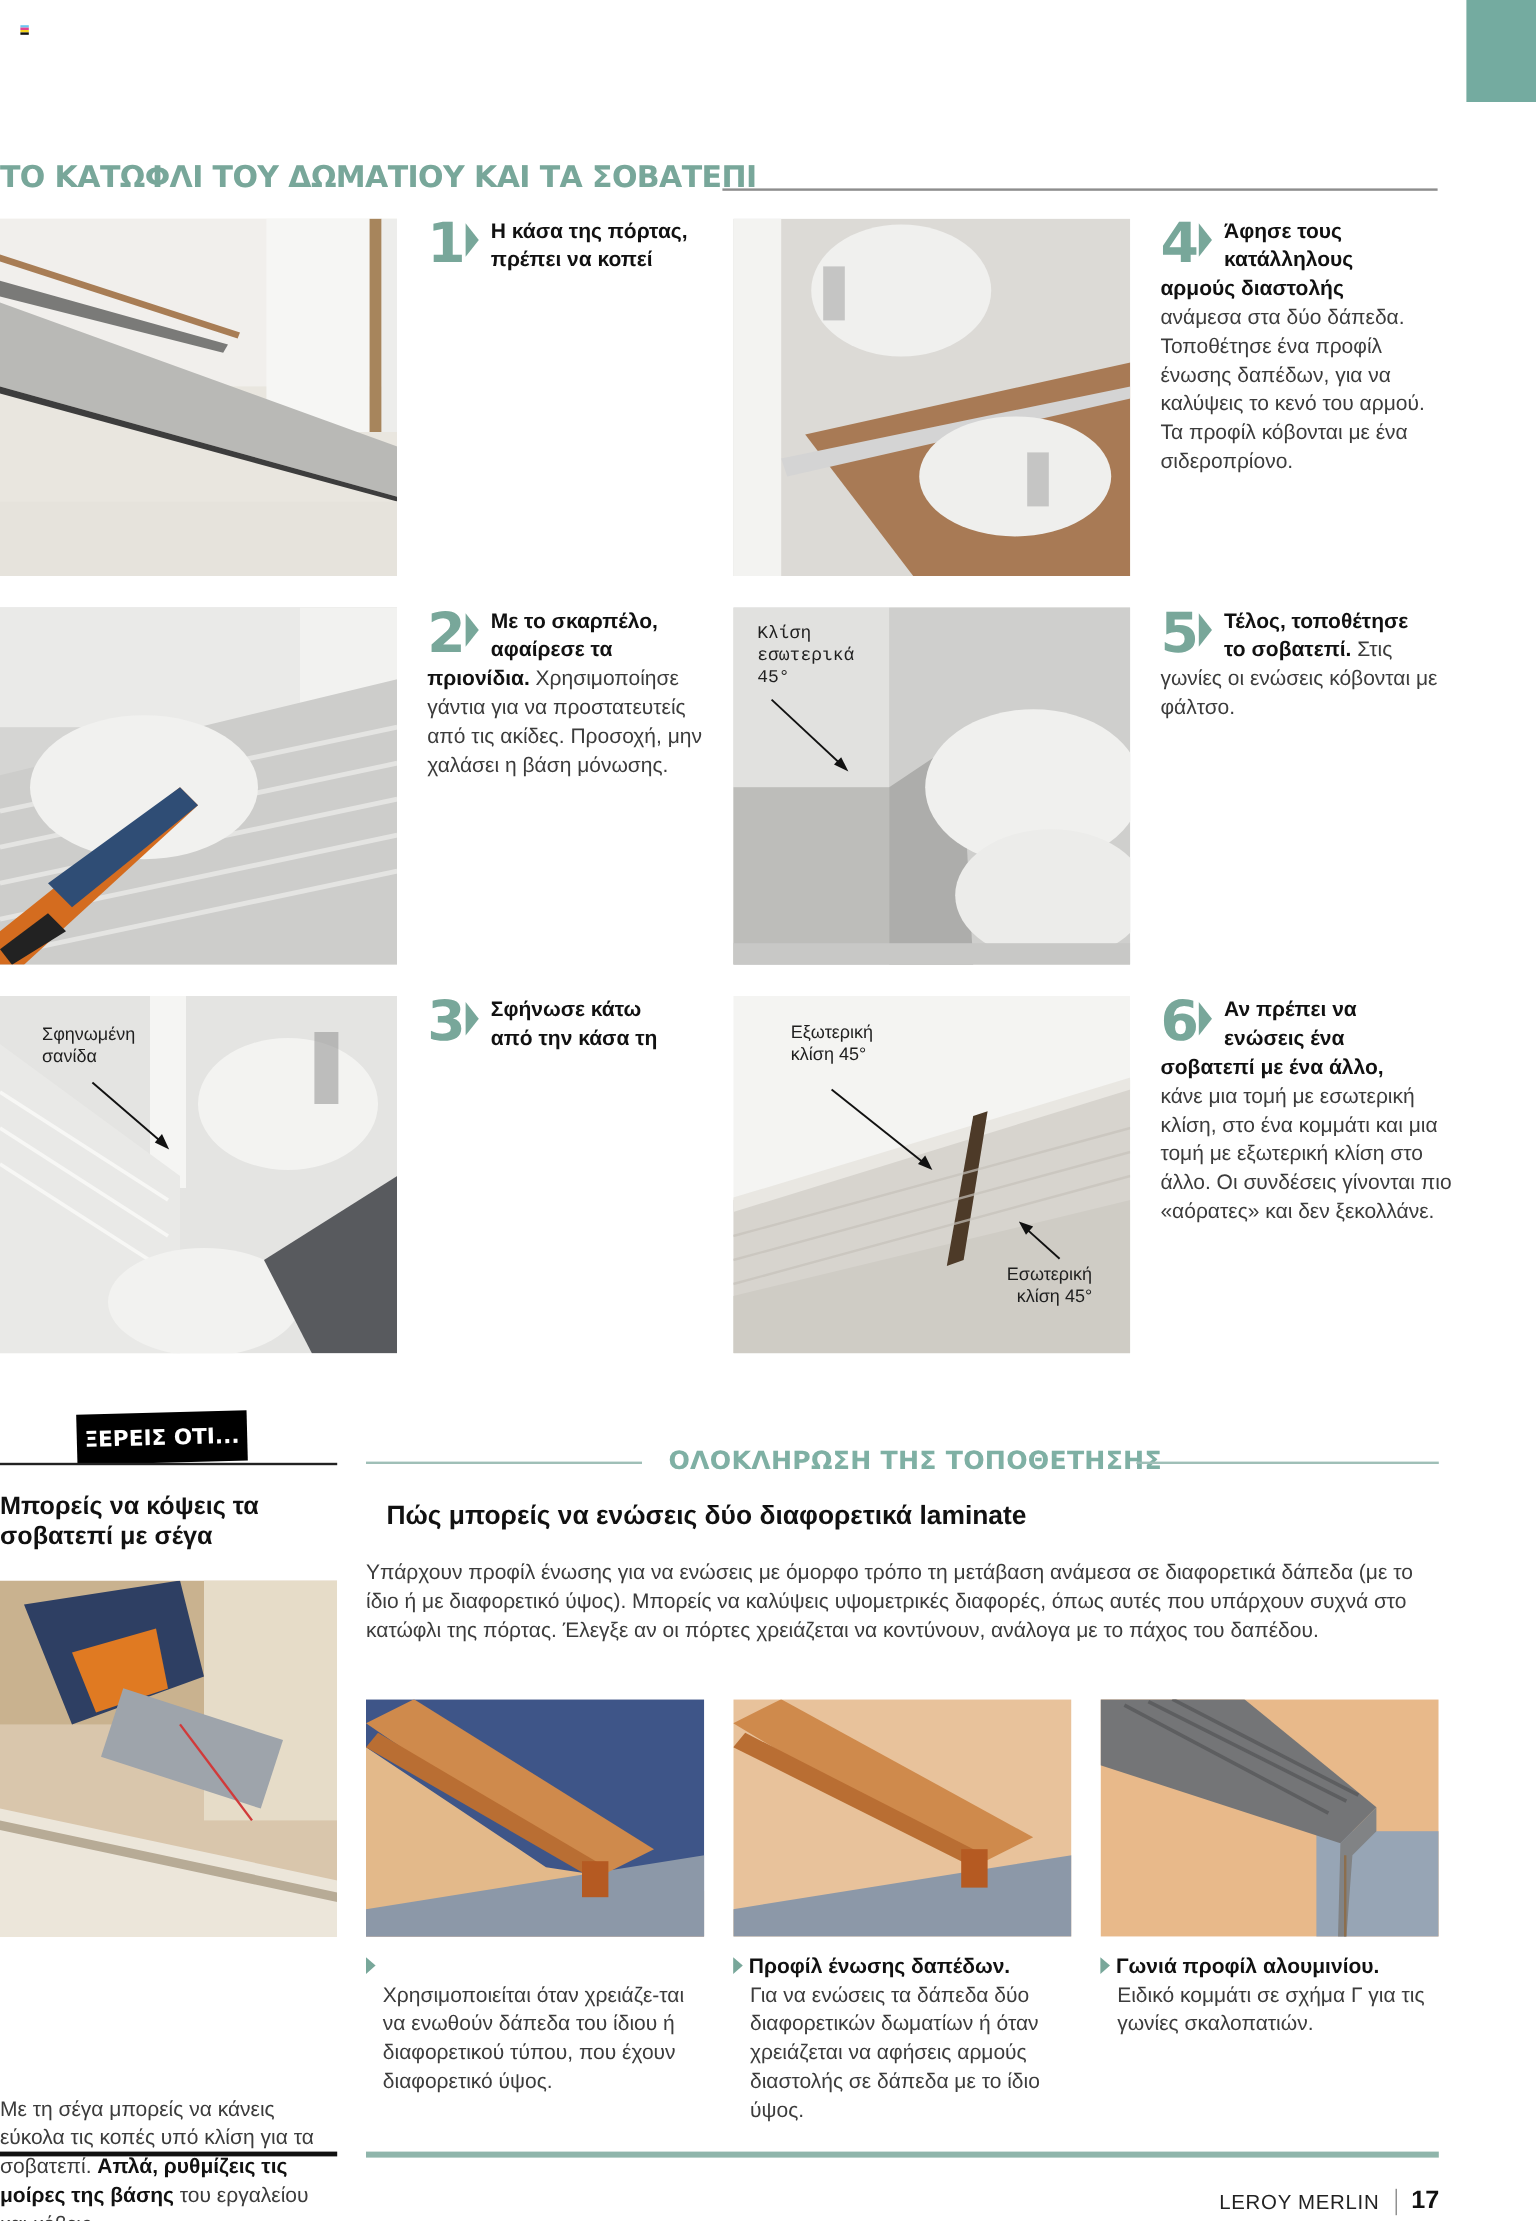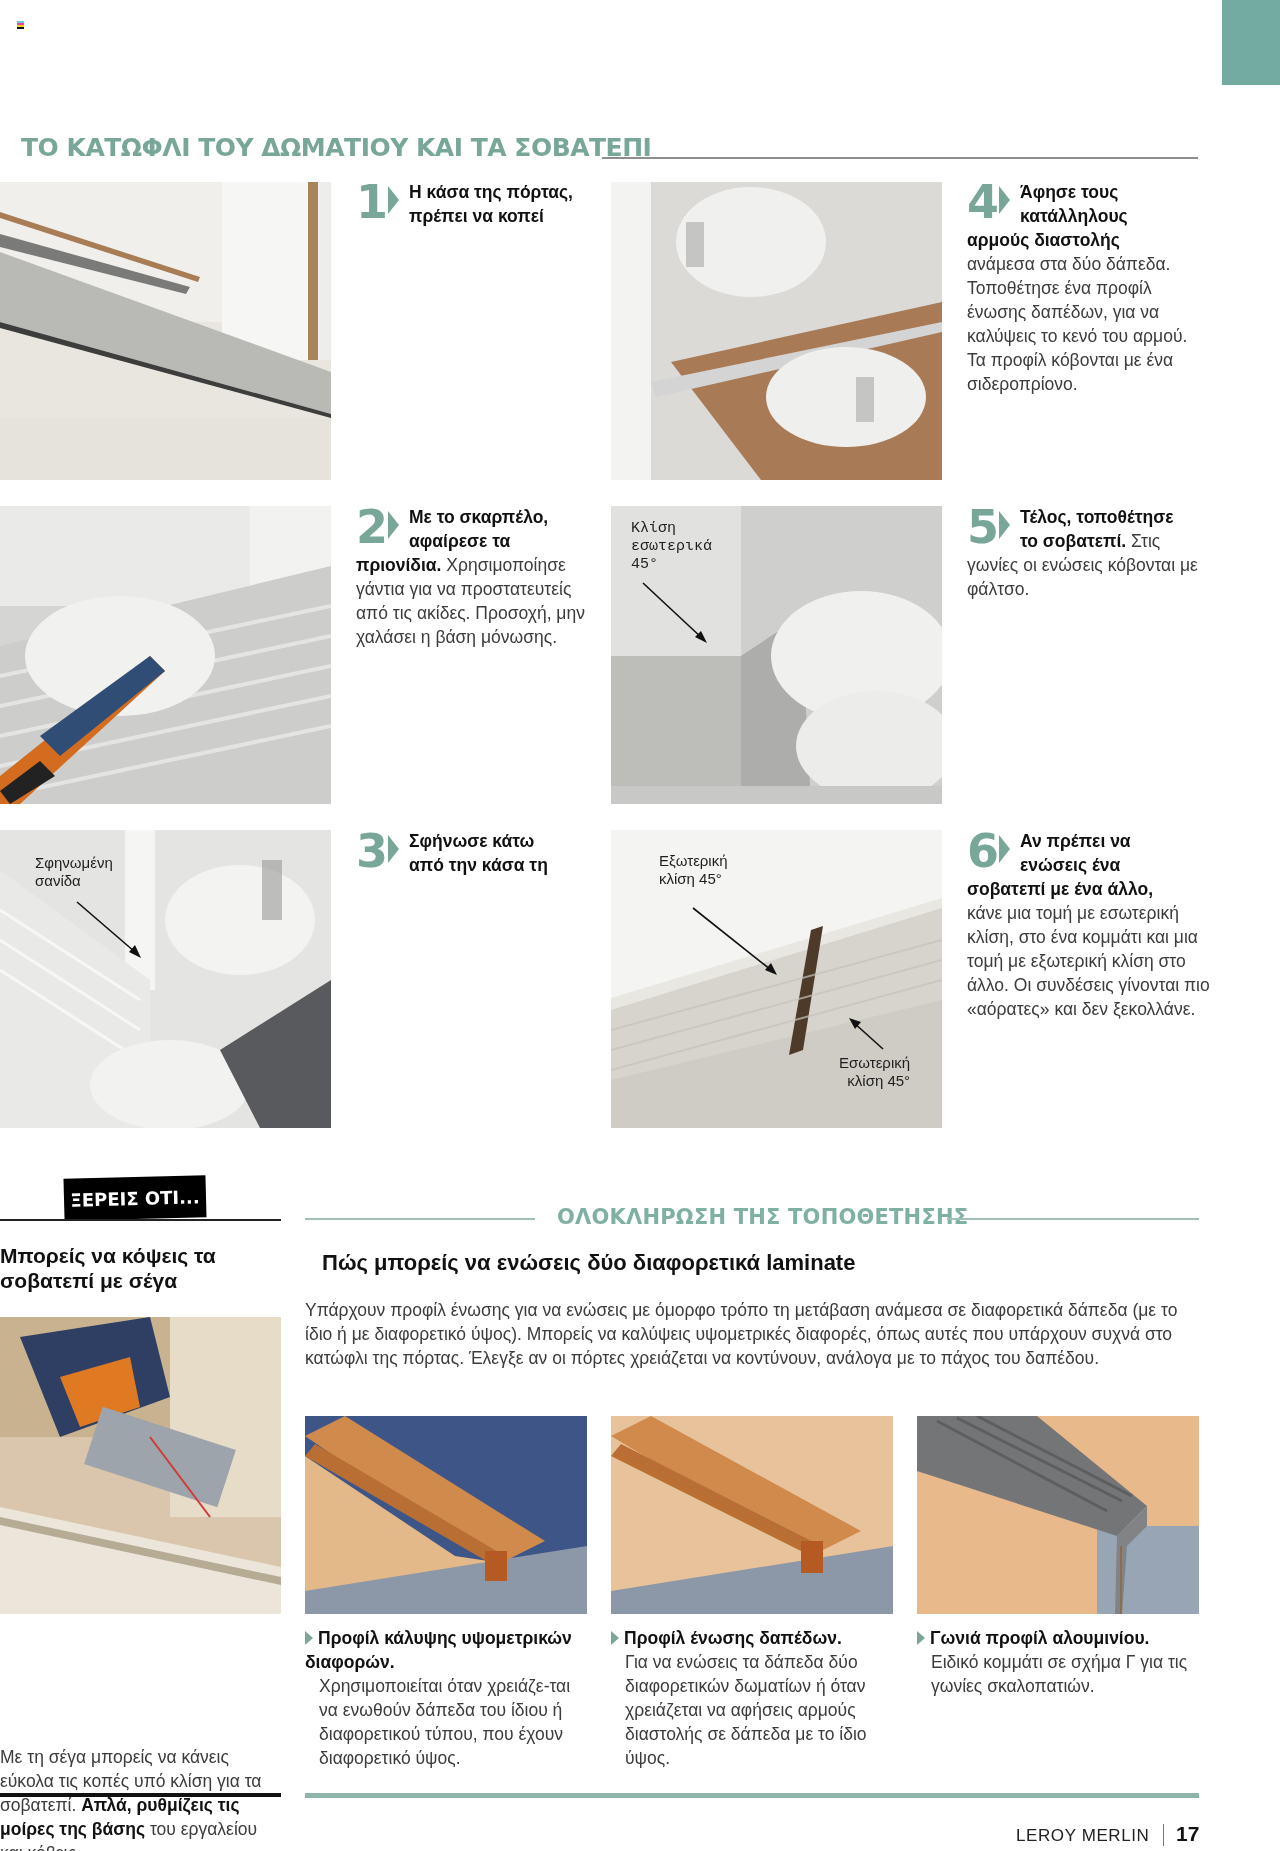--- a/index.html
+++ b/index.html
@@ -7,21 +7,21 @@
   body { position: relative; font-family: "Liberation Sans", "DejaVu Sans", sans-serif; color: #2a2a2a; }
 
   .abs { position: absolute; }
 
   
   .reg-mark { left: 17px; top: 21px; width: 7px; height: 8px; }
   .reg-mark span { display: block; height: 2px; }
 
   .teal-tab { left: 1222px; top: 0; width: 58px; height: 85px; background: #74aba0; }
 
-  .section-title { left: 0; top: 133px; font-family: "DejaVu Sans", sans-serif; font-weight: bold; font-size: 25px; color: #78a79a; letter-spacing: -0.5px; white-space: nowrap; padding-left: 21px; }
+  .section-title { left: 0; top: 133px; font-family: "DejaVu Sans", sans-serif; font-weight: bold; font-size: 25px; color: #78a79a; letter-spacing: -0.5px; white-space: nowrap; }
   .title-rule { left: 602px; top: 157px; width: 596px; height: 2px; background: #8d8d8d; }
 
   
   .photo { overflow: hidden; }
   .photo svg { display: block; width: 100%; height: 100%; }
 
   
   .step { font-size: 17.5px; line-height: 24px; color: #3c3c3c; }
   .step-head { display: flex; align-items: flex-start; }
   .step-num { font-family: "DejaVu Sans", sans-serif; font-weight: bold; font-size: 46px; line-height: 44px; color: #78a79a; width: 30px; letter-spacing: -2px; }
@@ -324,21 +324,21 @@
       <line x1="20" y1="5" x2="190" y2="95"></line>
         <line x1="40" y1="2" x2="205" y2="85"></line>
         <line x1="60" y1="0" x2="215" y2="80"></line>
     </g>
     <polygon points="200,120 230,90 230,110 210,130 205,198 198,198" fill="#818385"></polygon>
     <line x1="204" y1="130" x2="204" y2="198" stroke="#8c6e4d" stroke-width="2"></line>
   </svg>
 </div>
 
 <div class="abs profile-text" style="left:305px;top:1626px;width:285px;">
-  <div><span class="profile-bullet"></span><span class="profile-title">Προφίλ κάλυψης υψομετρικών διαφορών.</span></div>
+  <div><span class="profile-bullet"></span></div>
   <div style="padding-left:14px">Χρησιμοποιείται όταν χρειάζε-ται να ενωθούν δάπεδα του ίδιου ή διαφορετικού τύπου, που έχουν διαφορετικό ύψος.</div>
 </div>
 <div class="abs profile-text" style="left:611px;top:1626px;width:285px;">
   <div><span class="profile-bullet"></span><span class="profile-title">Προφίλ ένωσης δαπέδων.</span></div>
   <div style="padding-left:14px">Για να ενώσεις τα δάπεδα δύο διαφορετικών δωματίων ή όταν χρειάζεται να αφήσεις αρμούς διαστολής σε δάπεδα με το ίδιο ύψος.</div>
 </div>
 <div class="abs profile-text" style="left:917px;top:1626px;width:285px;">
   <div><span class="profile-bullet"></span><span class="profile-title">Γωνιά προφίλ αλουμινίου.</span></div>
   <div style="padding-left:14px">Ειδικό κομμάτι σε σχήμα Γ για τις γωνίες σκαλοπατιών.</div>
 </div>

